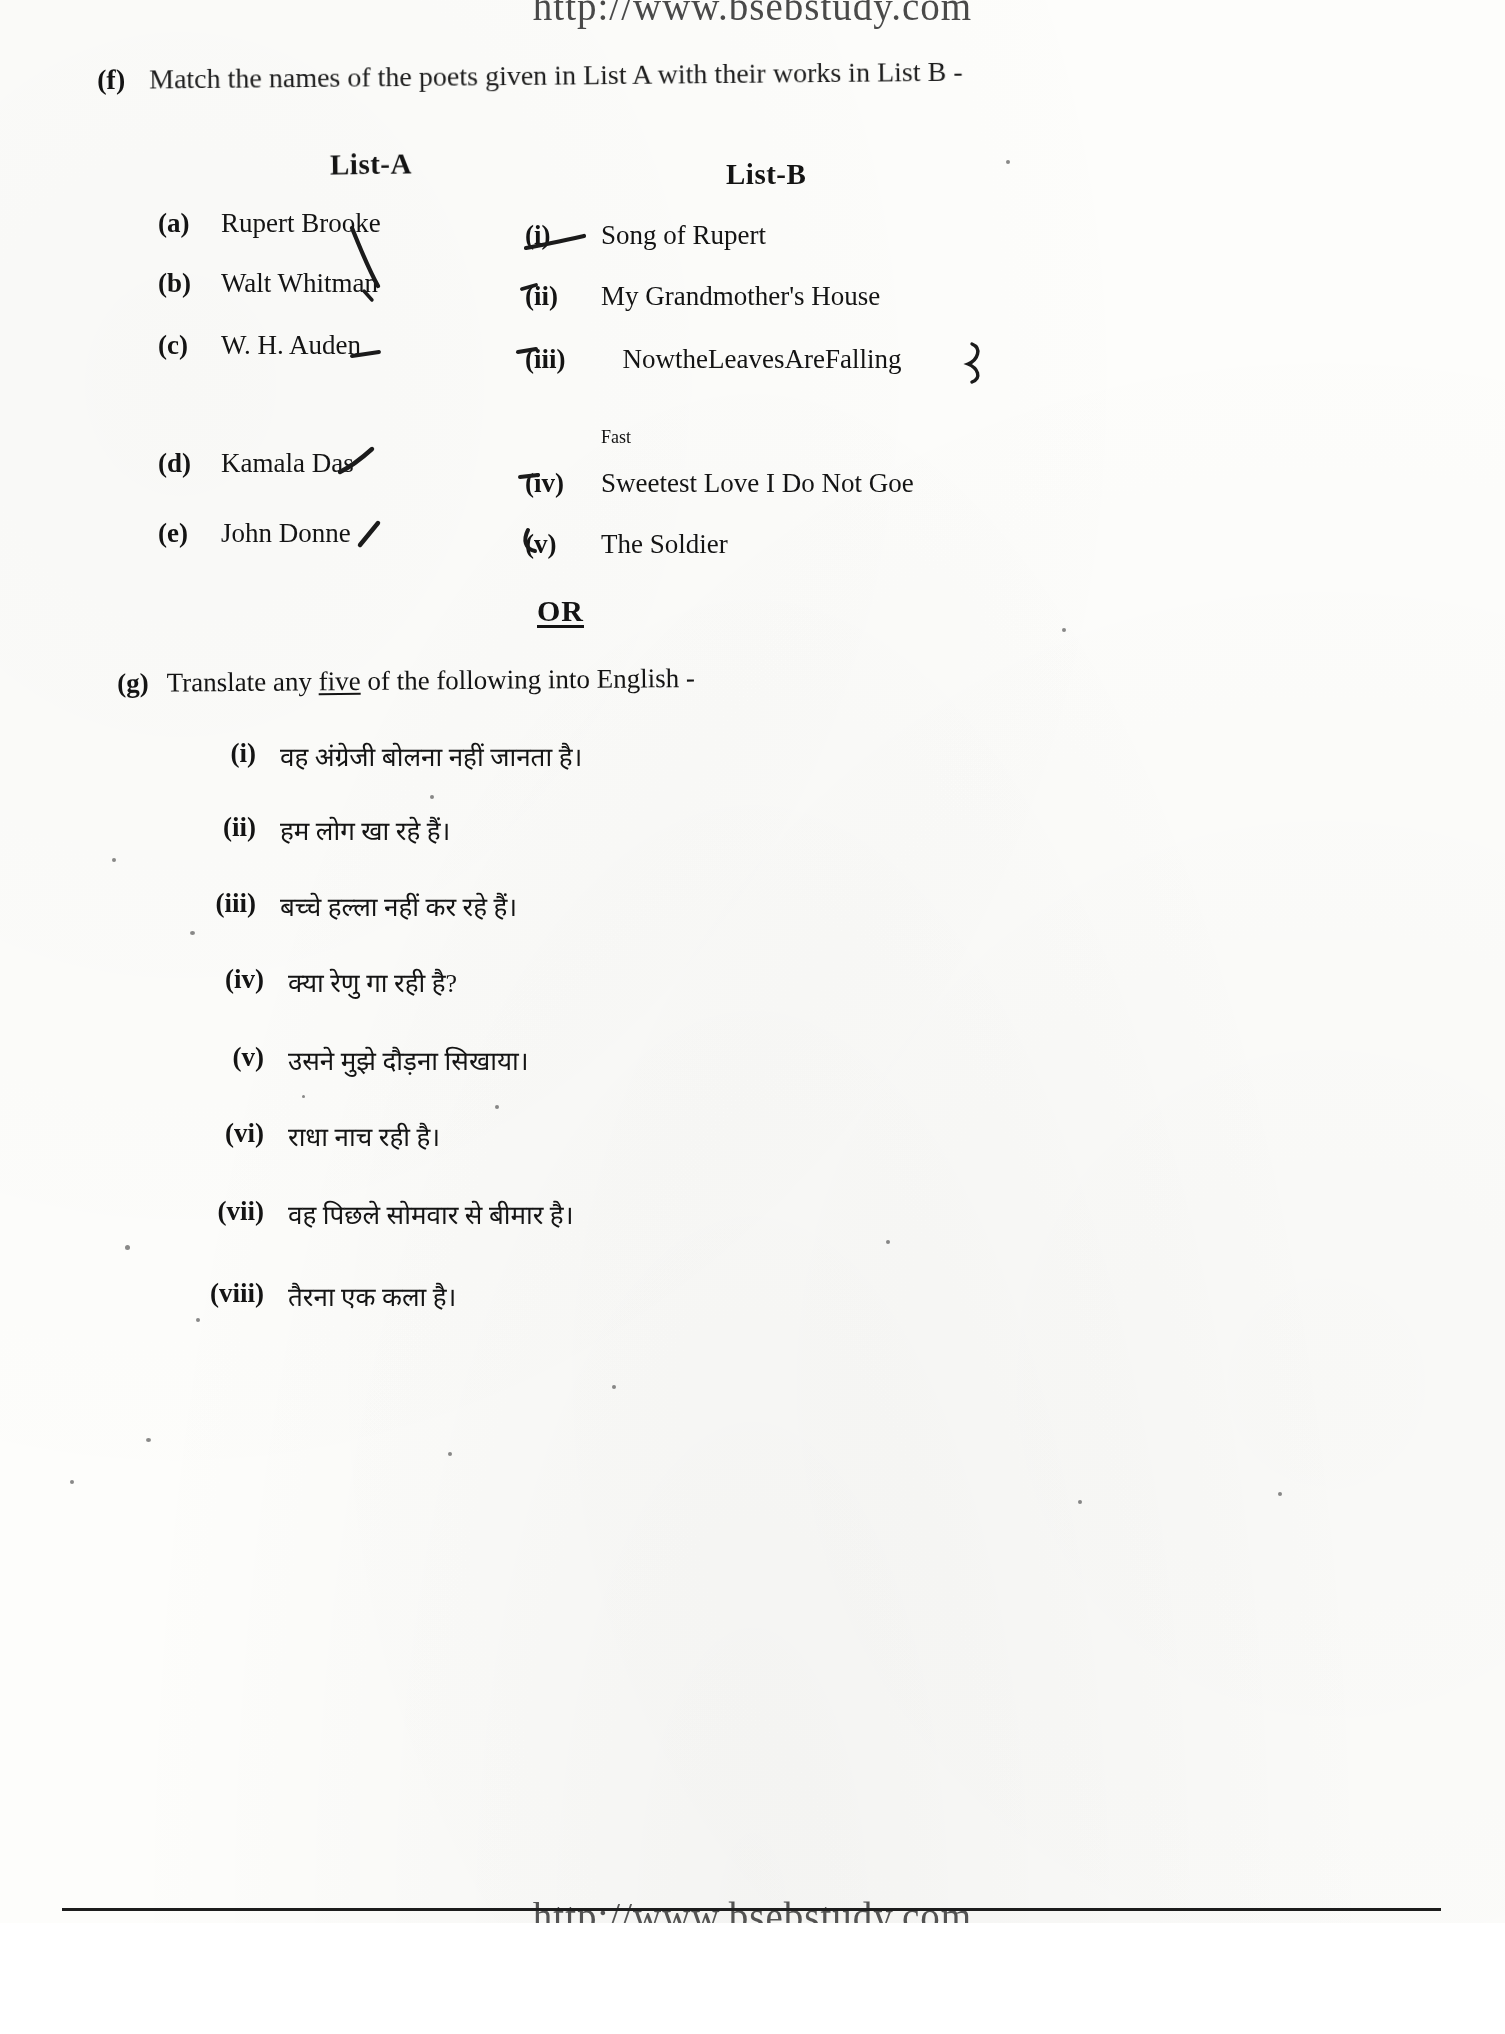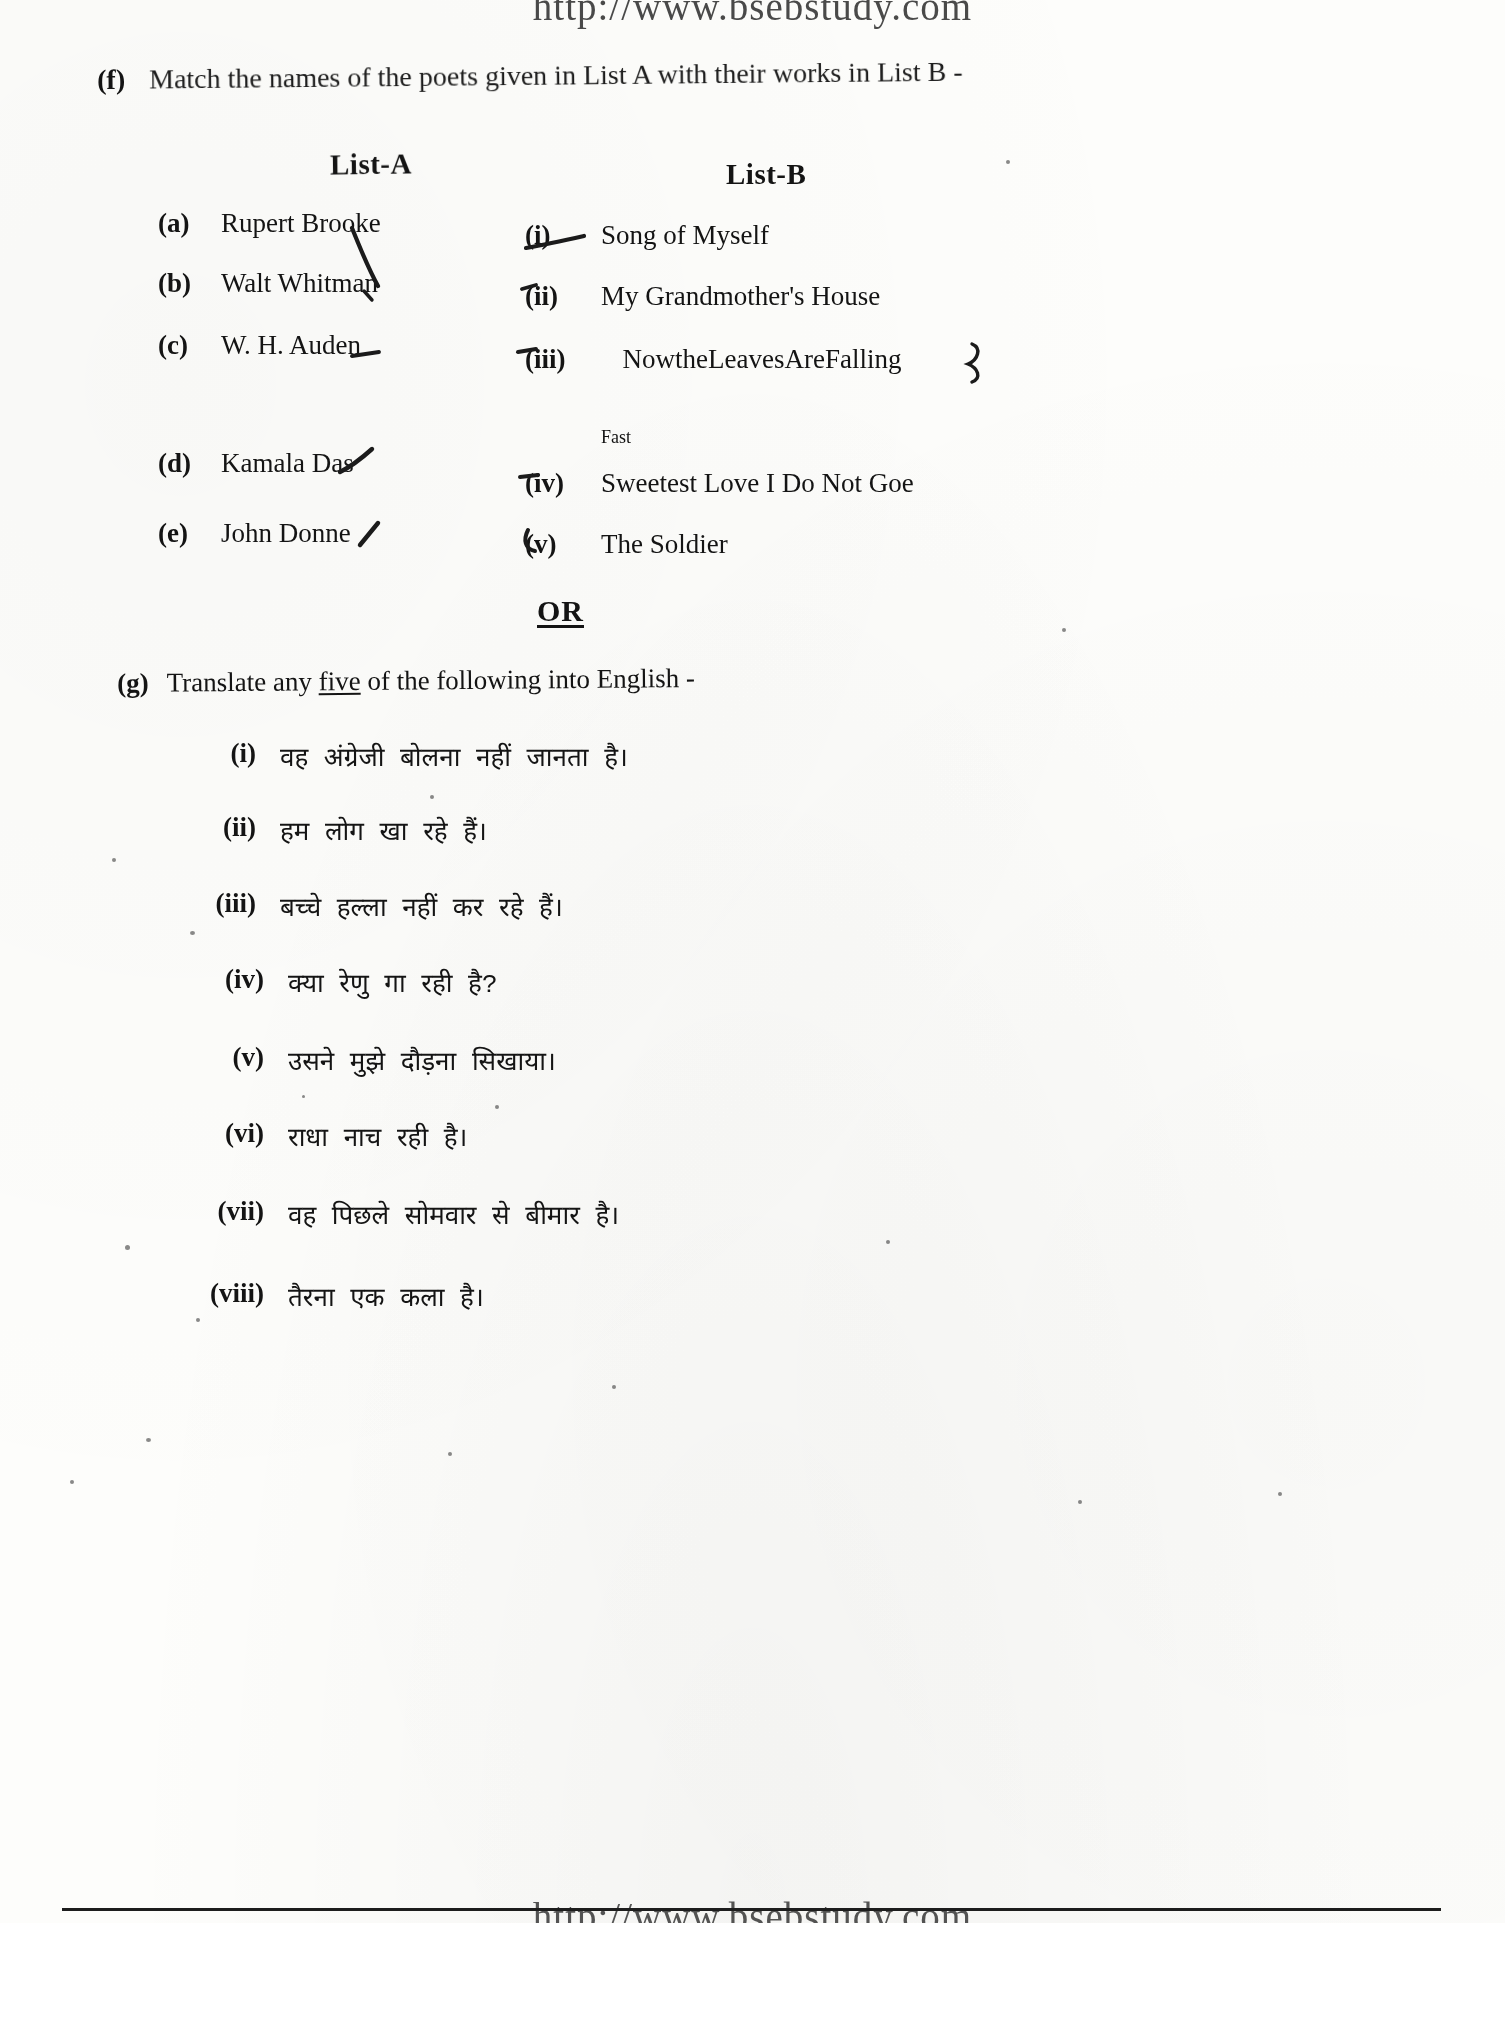--- a/index.html
+++ b/index.html
@@ -144,21 +144,21 @@
   .hrow .lbl {
     position: absolute;
     font-weight: bold;
     text-align: right;
     width: 86px;
     left: 0;
   }
   .hrow .val {
     position: absolute;
     left: 110px;
-    font-family: Liberation Mono, monospace;
+    font-family: Liberation Serif, serif;
     font-size: 26px;
   }
 
   
   .pen { position: absolute; pointer-events: none; }
 
   
   #footer-rule {
     position: absolute;
     left: 62px;
@@ -226,21 +226,21 @@
     <span class="lbl">(d)</span>
     <span class="val">Kamala Das</span>
   </div>
   <div class="rowA blur-a" style="left:158px; top:518px;">
     <span class="lbl">(e)</span>
     <span class="val">John Donne</span>
   </div>
 
   <div class="rowB blur-a" style="left:525px; top:220px;">
     <span class="lbl">(i)</span>
-    <span class="val">Song of Myself</span>
+    <span class="val">Song of Rupert</span>
   </div>
   <div class="rowB blur-a" style="left:525px; top:281px;">
     <span class="lbl">(ii)</span>
     <span class="val">My Grandmother's House</span>
   </div>
   <div class="rowB blur-a" style="left:525px; top:344px;">
     <span class="lbl">(iii)</span>
   </div>
   <div id="b3-line1" class="blur-a">
     <span>Now</span>

